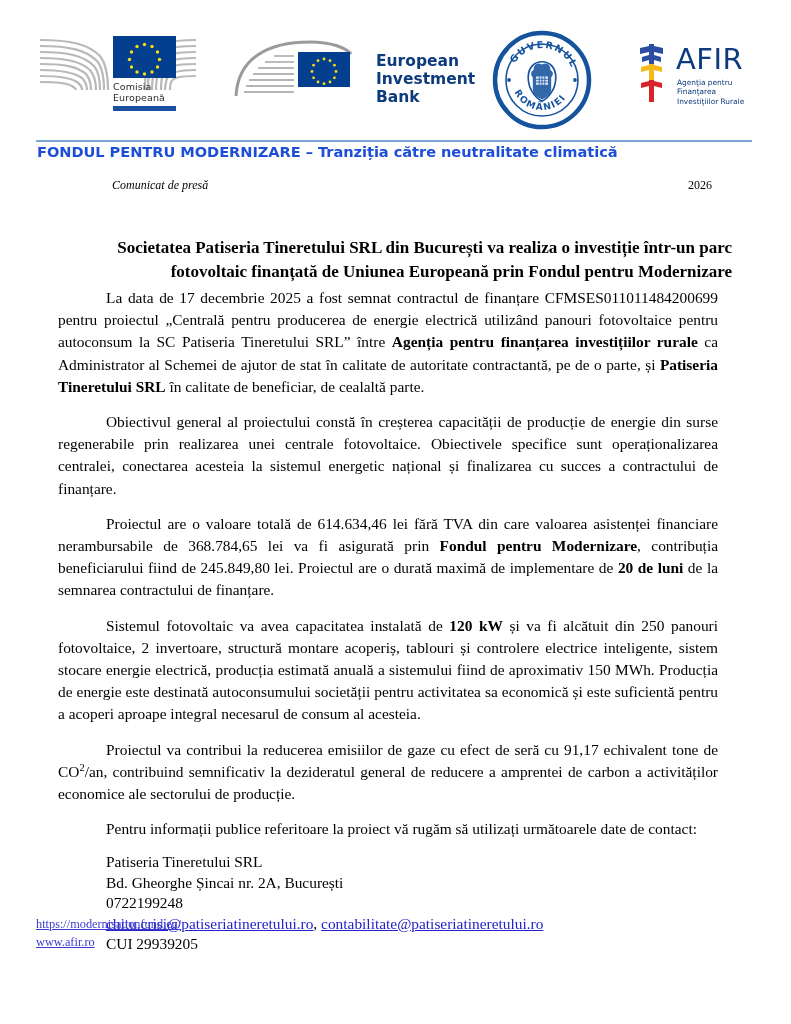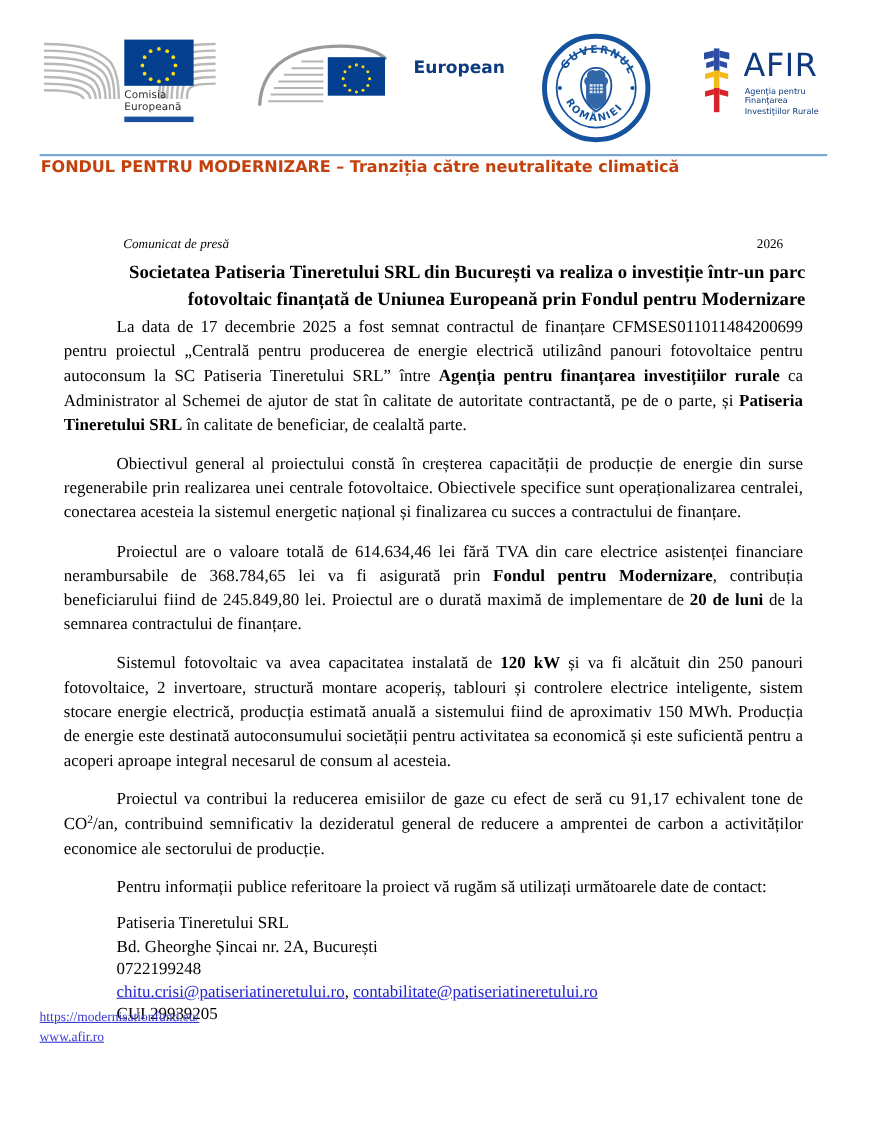--- a/index.html
+++ b/index.html
@@ -132,37 +132,37 @@
   }
   .banner-text {
     position: absolute;
     left: 37px;
     top: 143px;
     width: 716px;
     font-family: "DejaVu Sans", sans-serif;
     font-weight: bold;
     font-size: 14.6px;
     letter-spacing: -0.05px;
-    color: #c2410c;
+    color: #1d4ed8;
     white-space: nowrap;
   }
 
   
   .meta {
     position: absolute;
     left: 112px;
     top: 178px;
     width: 600px;
     display: flex;
     justify-content: space-between;
     align-items: baseline;
     font-size: 12px;
   }
   .meta-left { font-style: italic; }
-  .meta-right { font-style: normal; margin-top: 36px; }
+  .meta-right { font-style: normal; }
 
   
   .doc-title {
     position: absolute;
     left: 60px;
     top: 236px;
     width: 672px;
     text-align: right;
     font-weight: bold;
     font-size: 17px;
@@ -170,21 +170,21 @@
   }
 
   
   .body-wrap {
     position: absolute;
     left: 58px;
     top: 287px;
     width: 677px;
   }
   p.para {
-    margin: 0 5px 13px 0;
+    margin: 0 17px 13px 0;
     text-align: justify;
     text-indent: 48px;
     font-size: 15.4px;
     line-height: 22.2px;
     hyphens: none;
   }
   p.para.tight { margin-bottom: 12px; }
   p.para b { font-weight: bold; }
   sup { font-size: 0.68em; vertical-align: super; line-height: 0; }
 
@@ -297,20 +297,21 @@
             <circle cx="20" cy="30" r="1.4"></circle>
             <circle cx="15.6" cy="25.8" r="1.4"></circle>
             <circle cx="14" cy="19.5" r="1.4"></circle>
             <circle cx="15.6" cy="13.2" r="1.4"></circle>
             <circle cx="20" cy="8.7" r="1.4"></circle>
           </g>
         </svg>
       </div>
       <div class="eib-text">
         <div>European</div>
+        <div>Investment Bank</div>
       </div>
     </div>
 
     <div class="logo logo-gov">
       <svg class="gov-seal" viewBox="0 0 100 100">
         <circle cx="50" cy="50" r="47" fill="#ffffff" stroke="#16539e" stroke-width="4.5"></circle>
         <circle cx="50" cy="50" r="36" fill="#ffffff" stroke="#16539e" stroke-width="1.6"></circle>
         <path id="arcTop" d="M18 50 A32 32 0 0 1 82 50" fill="none"></path>
         <path id="arcBot" d="M20 50 A30 30 0 0 0 80 50" fill="none"></path>
         <text font-family="DejaVu Sans, sans-serif" font-size="9.6" font-weight="bold" fill="#16539e" letter-spacing="1.6">
@@ -381,21 +382,21 @@
 
     <p class="para">
       <span>La data de 17 decembrie 2025 a fost semnat contractul de finanțare CFMSES011011484200699 pentru proiectul „Centrală pentru producerea de energie electrică utilizând panouri fotovoltaice pentru autoconsum la SC Patiseria Tineretului SRL” între </span><b>Agenția pentru finanțarea investițiilor rurale</b><span> ca Administrator al Schemei de ajutor de stat în calitate de autoritate contractantă, pe de o parte, și </span><b>Patiseria Tineretului SRL</b><span> în calitate de beneficiar, de cealaltă parte.</span>
     </p>
 
     <p class="para">
       <span>Obiectivul general al proiectului constă în creșterea capacității de producție de energie din surse regenerabile prin realizarea unei centrale fotovoltaice. Obiectivele specifice sunt operaționalizarea centralei, conectarea acesteia la sistemul energetic național și finalizarea cu succes a contractului de finanțare.</span>
     </p>
 
     <p class="para">
-      <span>Proiectul are o valoare totală de 614.634,46 lei fără TVA din care electrice asistenței financiare nerambursabile de 368.784,65 lei va fi asigurată prin </span><b>Fondul pentru Modernizare</b><span>, contribuția beneficiarului fiind de 245.849,80 lei. Proiectul are o durată maximă de implementare de </span><b>20 de luni</b><span> de la semnarea contractului de finanțare.</span>
+      <span>Proiectul are o valoare totală de 614.634,46 lei fără TVA din care valoarea asistenței financiare nerambursabile de 368.784,65 lei va fi asigurată prin </span><b>Fondul pentru Modernizare</b><span>, contribuția beneficiarului fiind de 245.849,80 lei. Proiectul are o durată maximă de implementare de </span><b>20 de luni</b><span> de la semnarea contractului de finanțare.</span>
     </p>
 
     <p class="para">
       <span>Sistemul fotovoltaic va avea capacitatea instalată de </span><b>120 kW</b><span> și va fi alcătuit din 250 panouri fotovoltaice, 2 invertoare, structură montare acoperiș, tablouri și controlere electrice inteligente, sistem stocare energie electrică, producția estimată anuală a sistemului fiind de aproximativ 150 MWh. Producția de energie este destinată autoconsumului societății pentru activitatea sa economică și este suficientă pentru a acoperi aproape integral necesarul de consum al acesteia.</span>
     </p>
 
     <p class="para">
       <span>Proiectul va contribui la reducerea emisiilor de gaze cu efect de seră cu 91,17 echivalent tone de CO</span><sup>2</sup><span>/an, contribuind semnificativ la dezideratul general de reducere a amprentei de carbon a activităților economice ale sectorului de producție.</span>
     </p>
 

